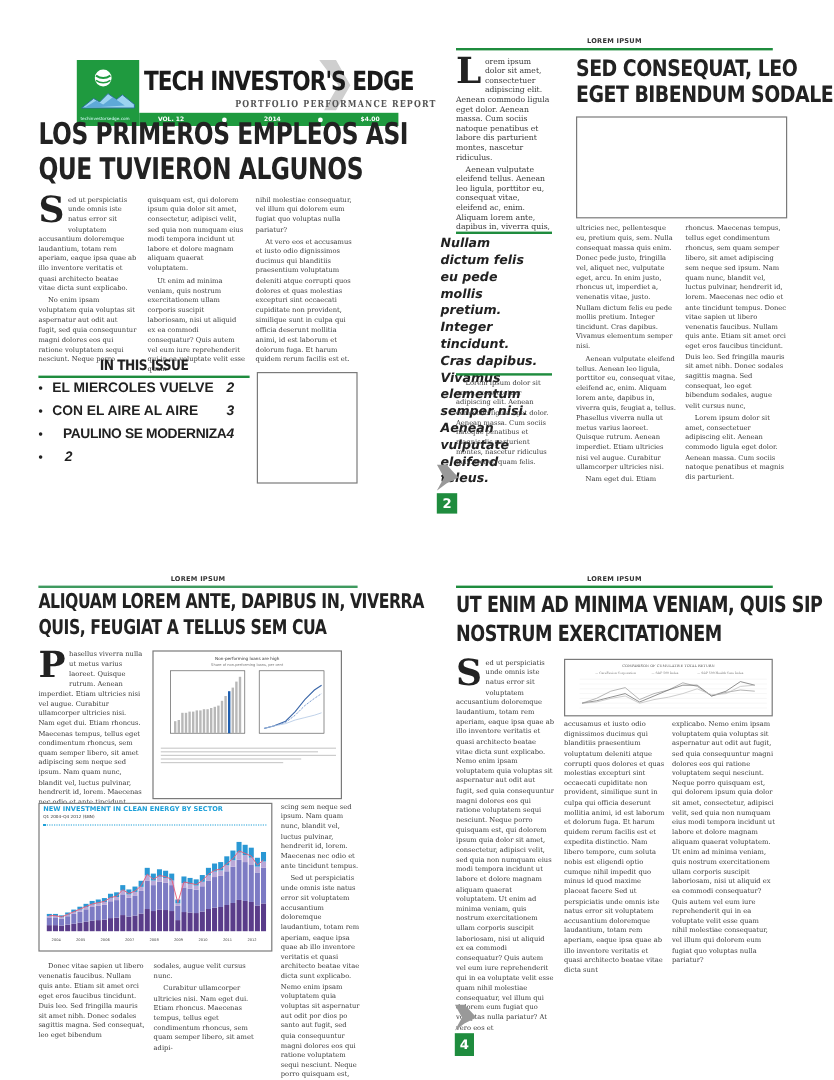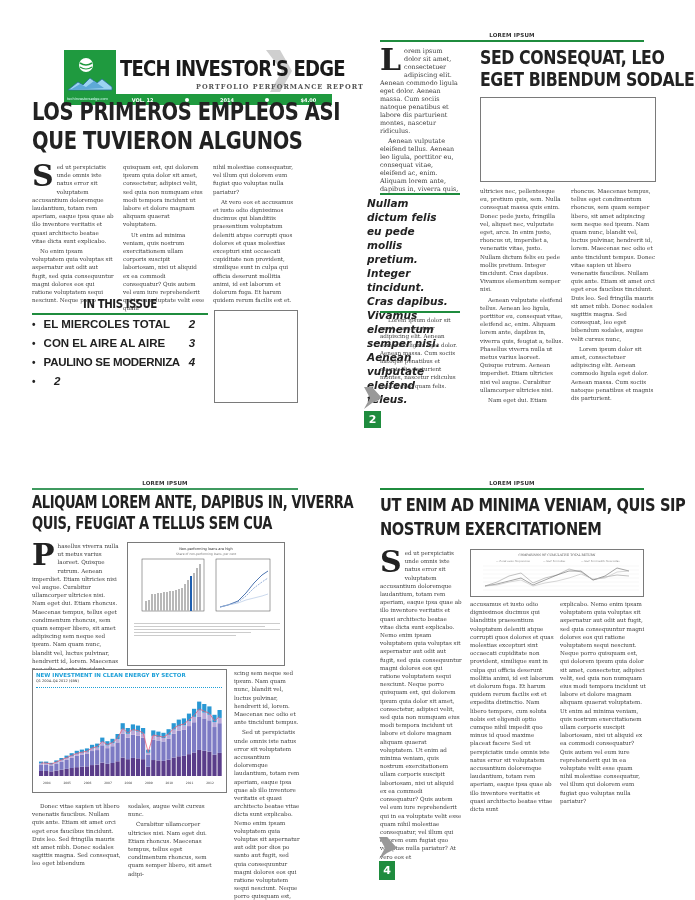--- a/index.html
+++ b/index.html
@@ -76,31 +76,31 @@
   <div class="abs body-text" style="left:213px;top:163px;width:82px;">
     <p class="noind">nihil molestiae consequatur, vel illum qui dolorem eum fugiat quo voluptas nulla pariatur?</p>
     <p>At vero eos et accusamus et iusto odio dignissimos ducimus qui blanditiis praesentium voluptatum deleniti atque corrupti quos dolores et quas molestias excepturi sint occaecati cupiditate non provident, similique sunt in culpa qui officia deserunt mollitia animi, id est laborum et dolorum fuga. Et harum quidem rerum facilis est et.</p>
   </div>
 
   <div class="abs" style="left:32px;top:297px;width:176px;">
     <div class="headline" style="text-align:center;font-size:12px;line-height:14px;transform:scaleX(0.85);transform-origin:center top;">IN THIS ISSUE</div>
     <div class="green-rule" style="height:1.5px;margin:2px 0 3px;"></div>
     <div class="issue-item" style="margin-bottom:6px;">
       <span class="bullet">•</span>
-      <span class="label">EL MIERCOLES TOTAL</span>
+      <span class="label">EL MIERCOLES VUELVE</span>
       <span class="num">2</span>
     </div>
     <div class="issue-item" style="margin-bottom:6px;">
       <span class="bullet">•</span>
       <span class="label">CON EL AIRE AL AIRE</span>
       <span class="num">3</span>
     </div>
     <div class="issue-item" style="margin-bottom:6px;">
       <span class="bullet">•</span>
-      <span class="label" style="letter-spacing:-0.3px;">PAULINO SE MODERNIZA</span>
+      <span class="label" style="letter-spacing:-0.3px;text-align:right;">PAULINO SE MODERNIZA</span>
       <span class="num">4</span>
     </div>
     <div class="issue-item">
       <span class="bullet">•</span>
       <span class="num" style="padding-left:10px;">2</span>
     </div>
   </div>
 
   <div class="abs img-box" style="left:214px;top:310px;width:84px;height:93px;"></div>
 </div>

